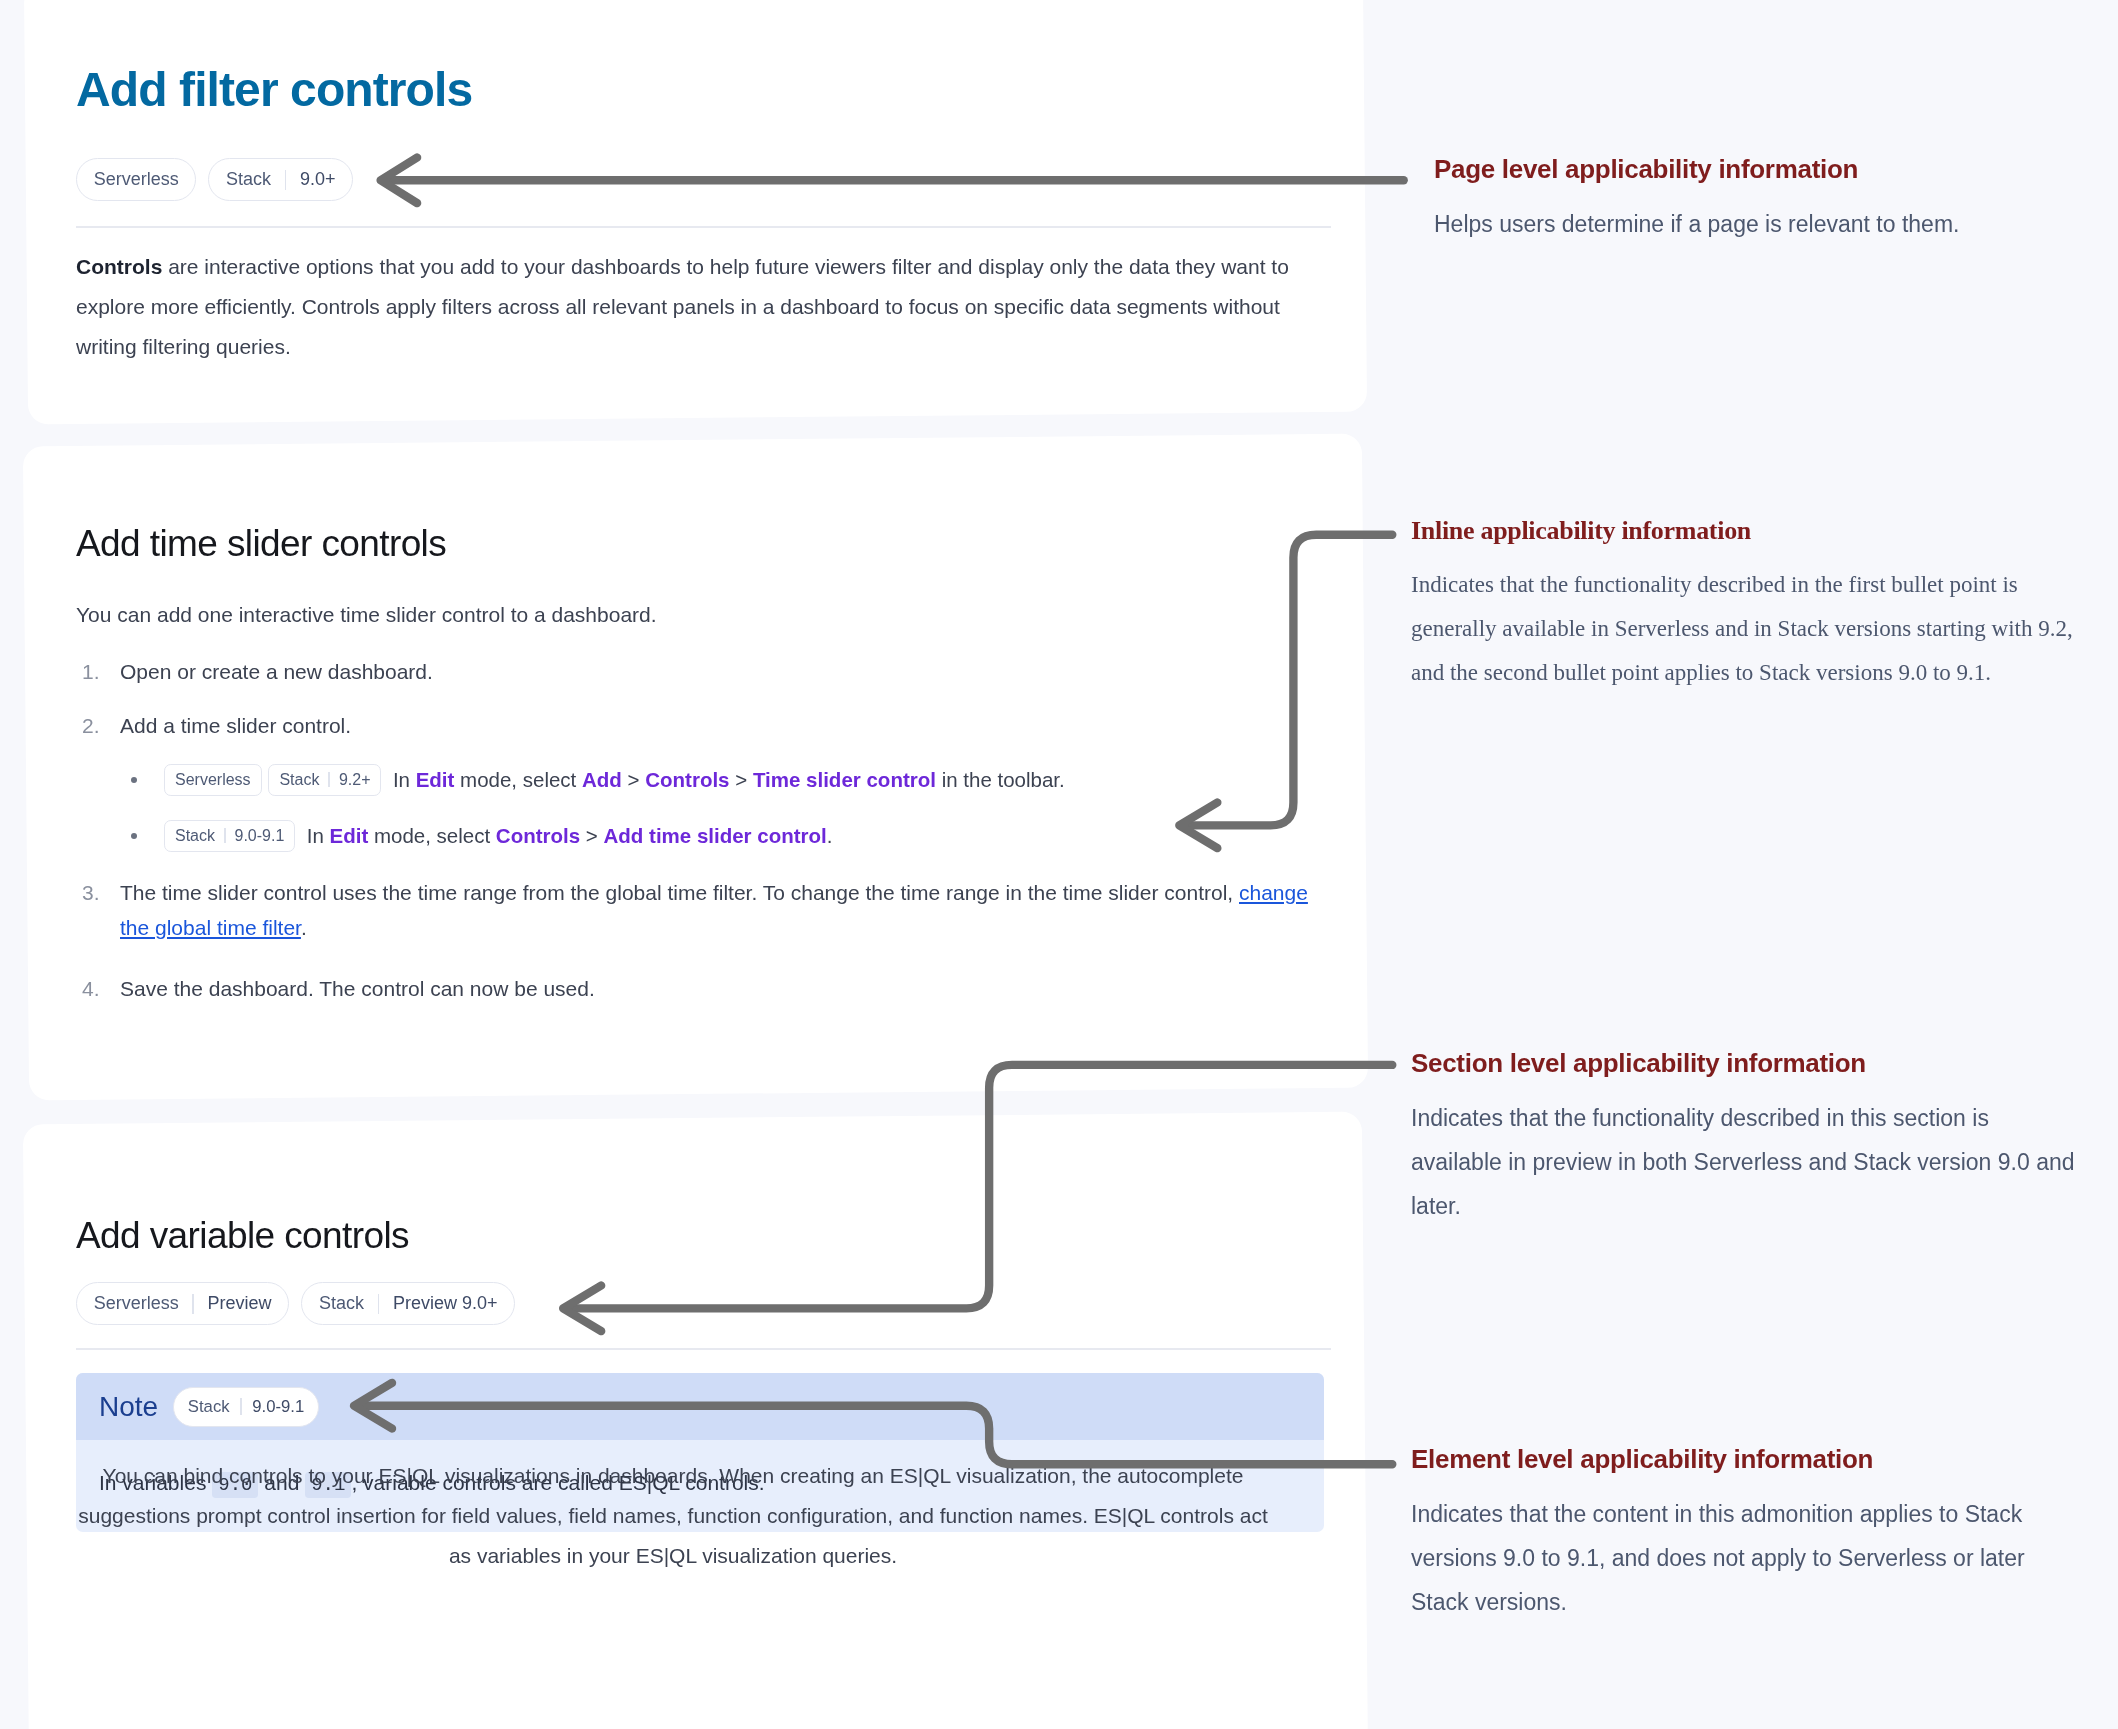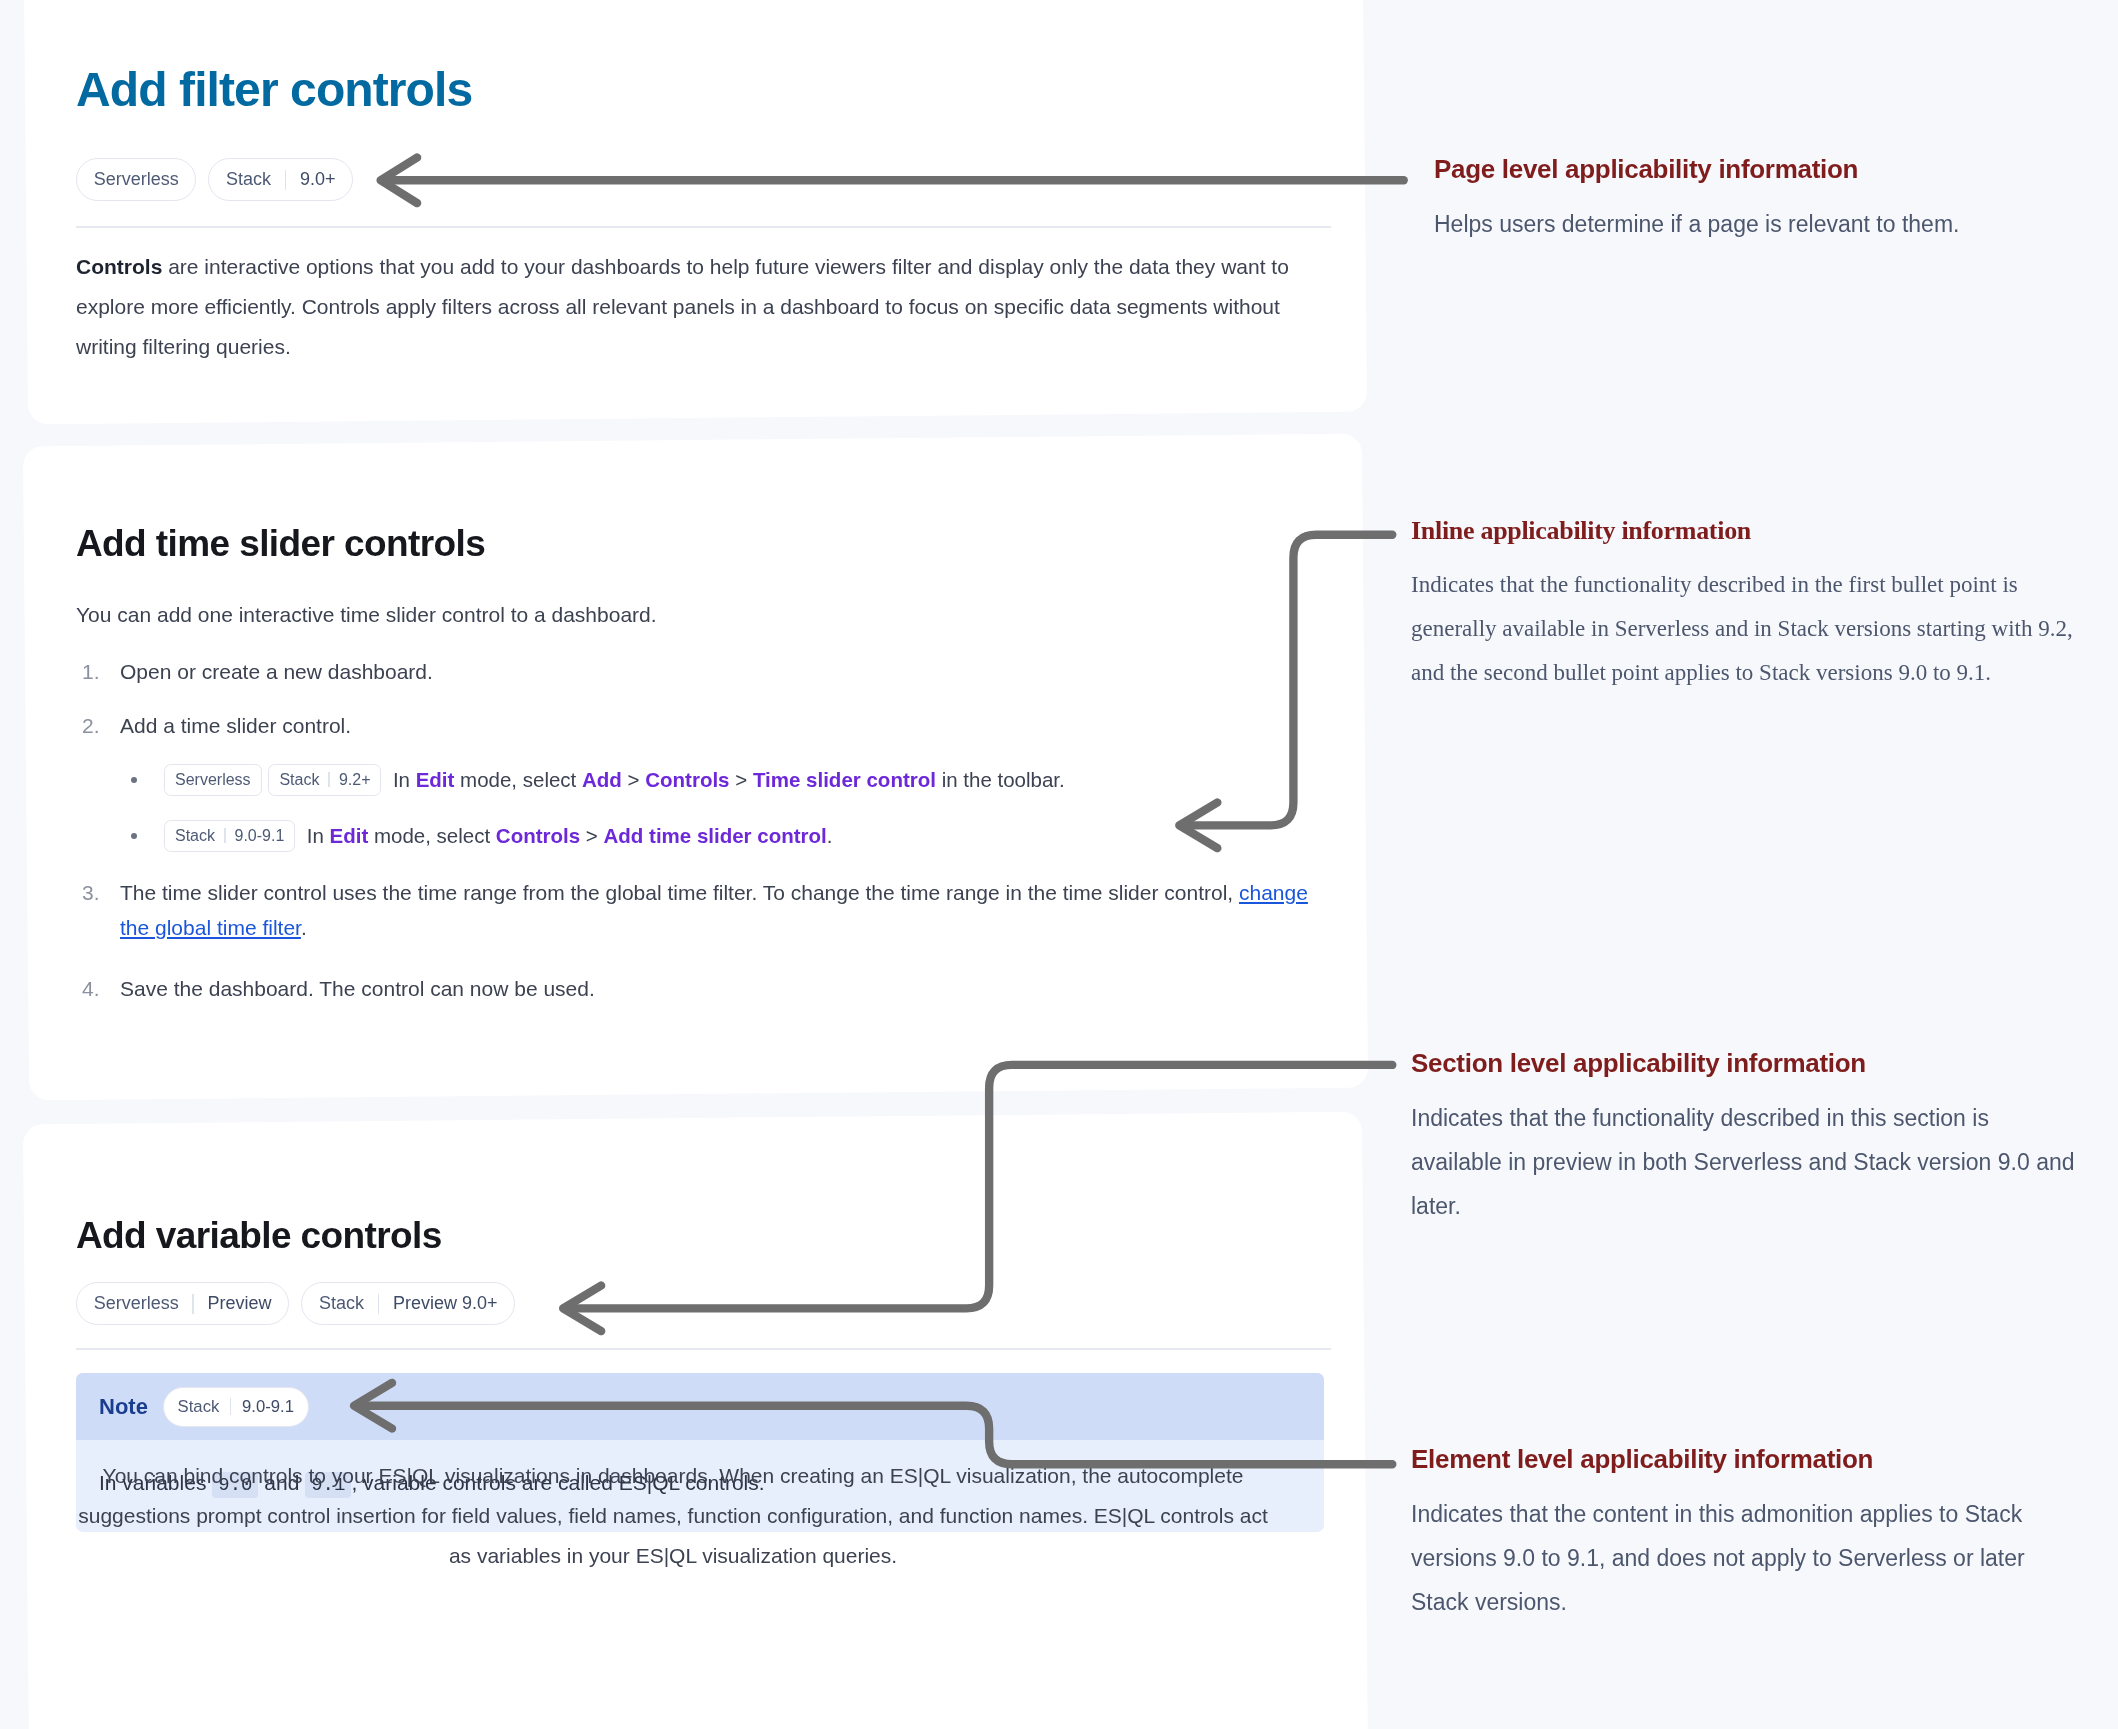--- a/index.html
+++ b/index.html
@@ -32,21 +32,21 @@
   
   .doc { position: absolute; left: 0; top: 0; width: 1369px; height: 1729px; }
 
   .h1 {
     position: absolute; left: 76px; top: 62px;
     font-size: 48px; font-weight: 700; letter-spacing: -0.9px;
     color: #0369a1;
   }
   .h2 {
     position: absolute; left: 76px;
-    font-size: 37px; font-weight: 700; letter-spacing: -0.6px;
+    font-size: 37px; font-weight: 400; letter-spacing: -0.6px;
     color: #16181d;
   }
   .h2-time { top: 523px; }
   .h2-var  { top: 1215px; }
 
   .badge-row { position: absolute; display: flex; gap: 12px; align-items: center; }
   .badge-row-page { left: 76px; top: 158px; }
   .badge-row-var  { left: 76px; top: 1282px; }
 
   .pill {
@@ -140,21 +140,21 @@
     background: #e7eefc;
   }
   .note-head {
     background: #cfdcf7;
     height: 67px;
     display: flex; align-items: center;
     padding: 0 23px;
     gap: 15px;
   }
   .note-label {
-    font-size: 22px; font-weight: 700; color: #1a3e8f;
+    font-size: 28px; font-weight: 400; color: #1a3e8f;
   }
   .note-body {
     padding: 26px 23px 30px 23px;
     font-size: 21px; line-height: 33px; color: #2c3344;
   }
   code.inline {
     font-family: "Liberation Mono", monospace;
     font-size: 19px;
     background: #d6e0f5;
     border-radius: 3.8px;

